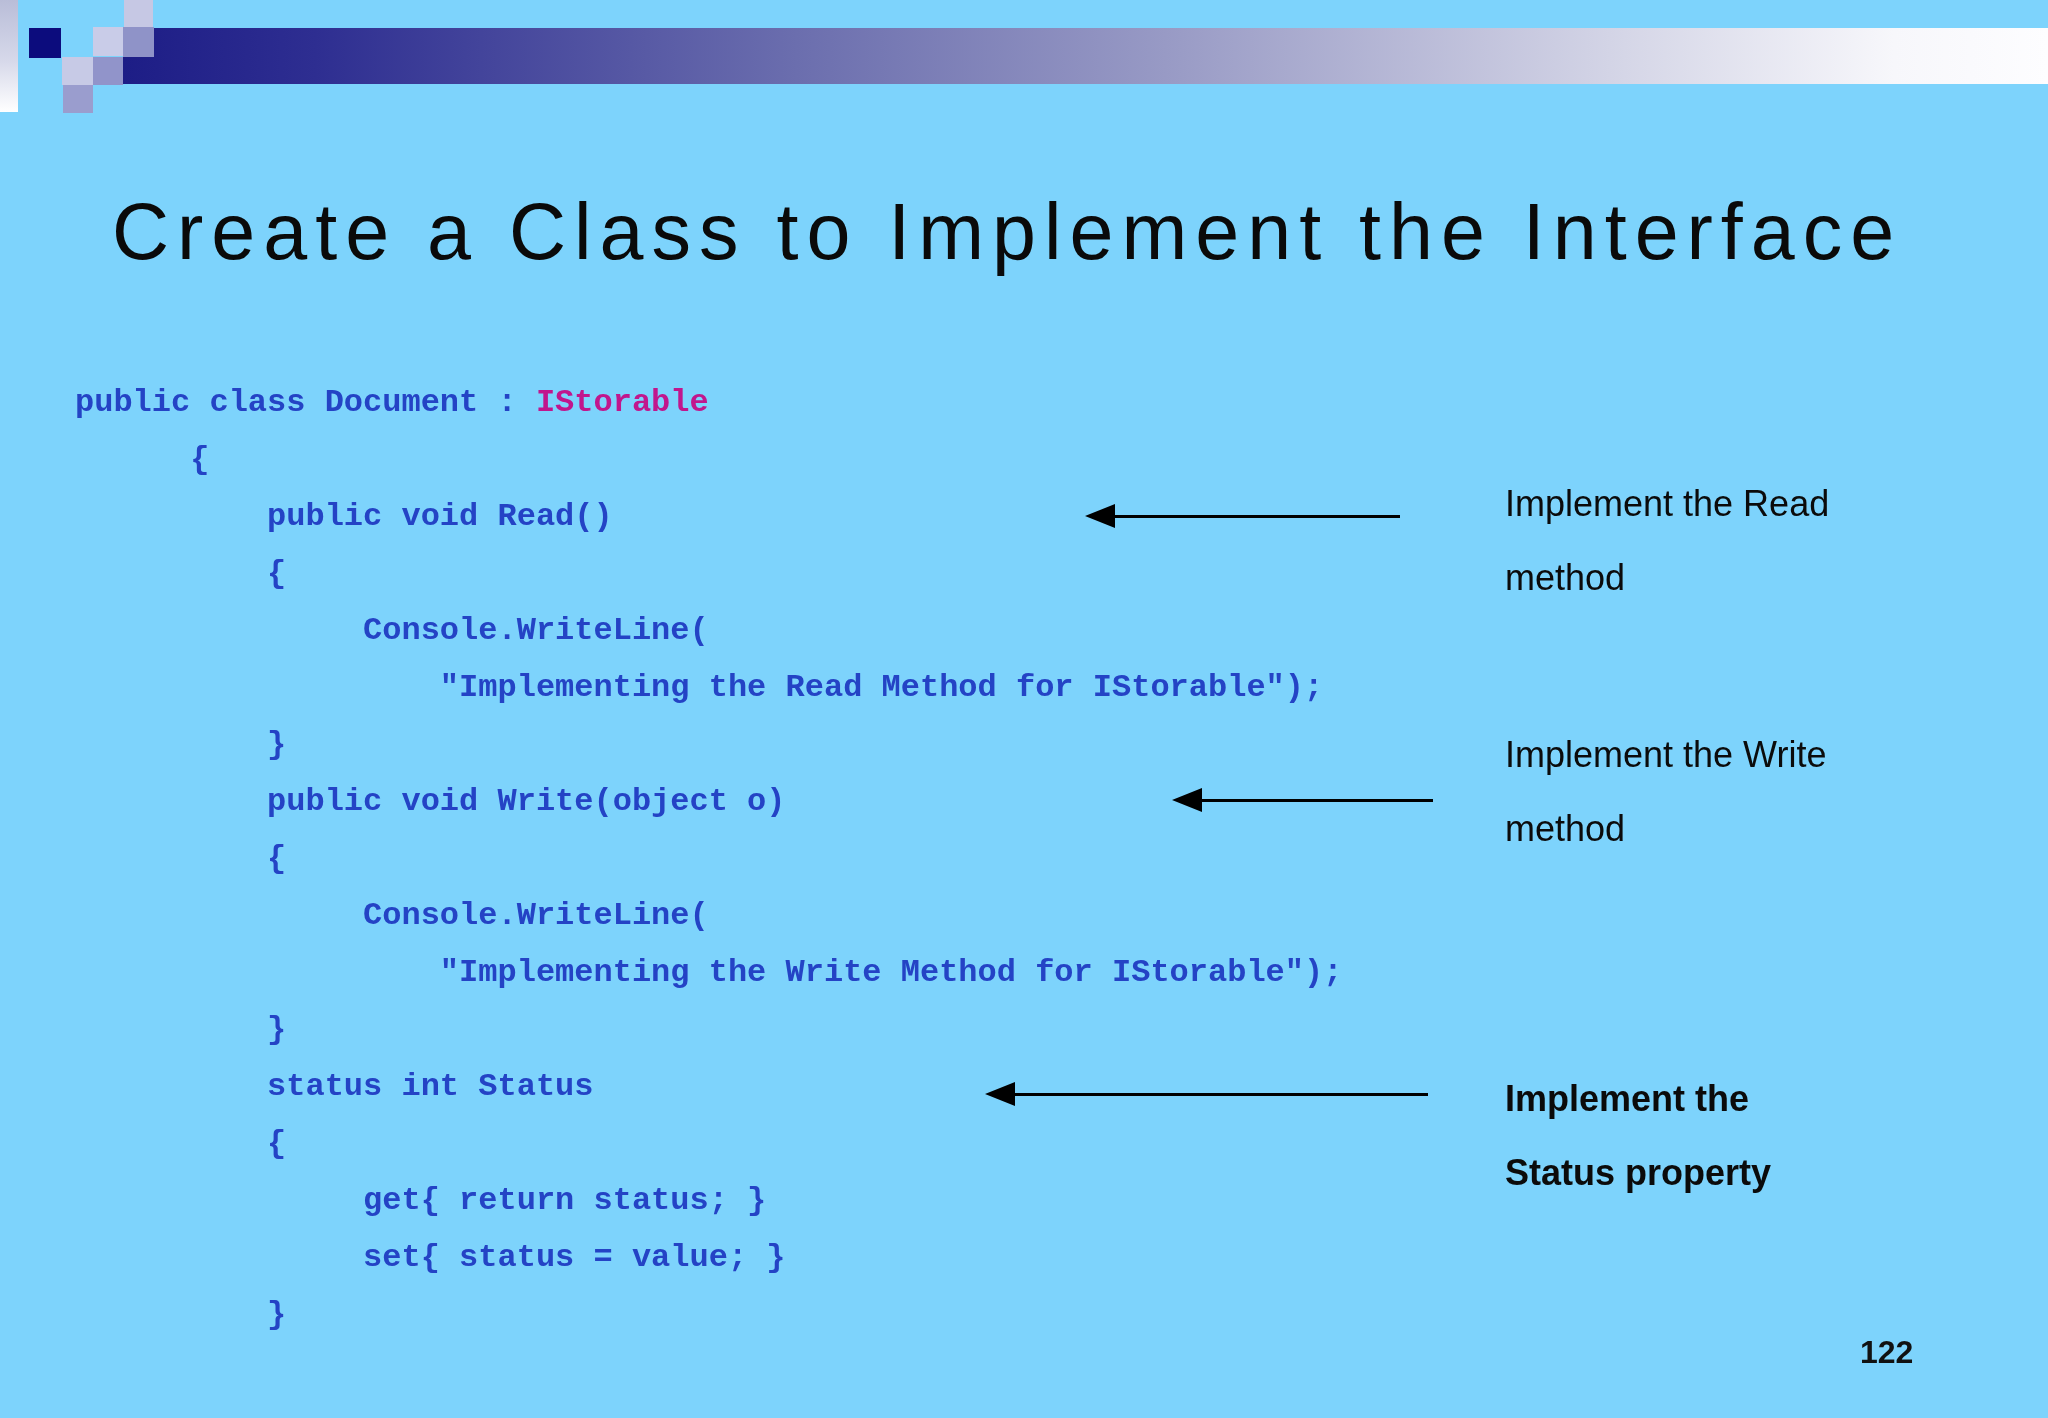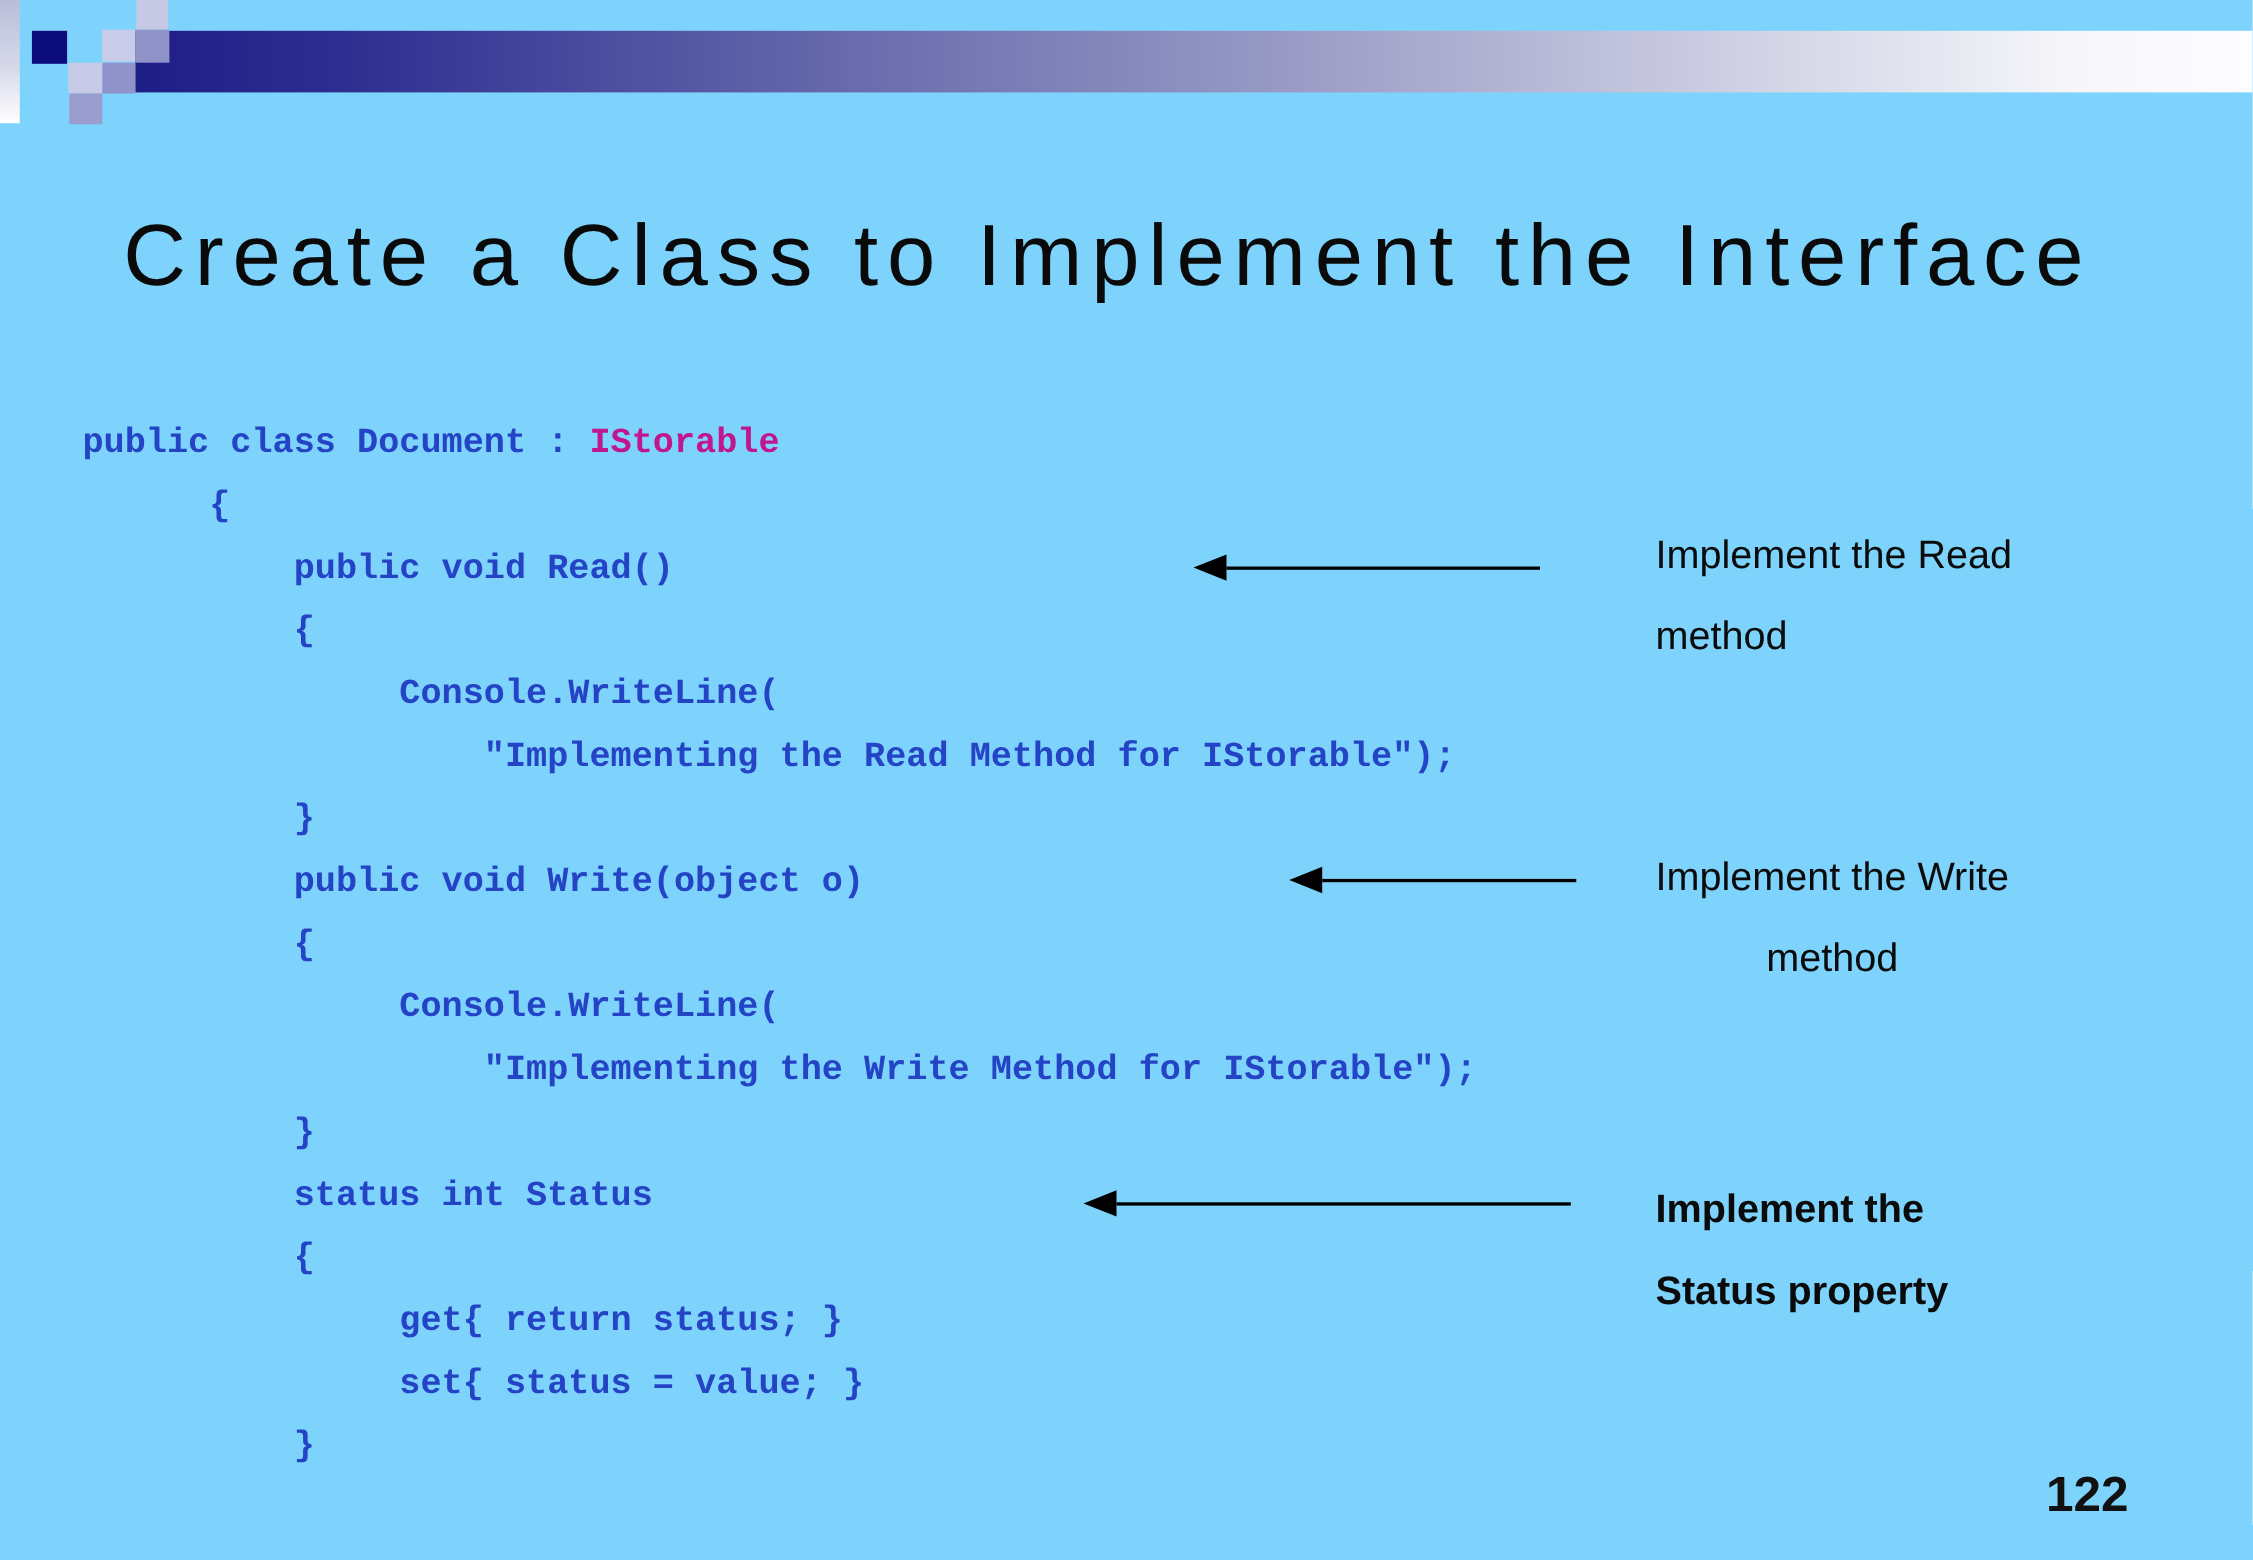--- a/index.html
+++ b/index.html
@@ -38,26 +38,26 @@
                border-bottom:12px solid transparent;border-right:30px solid #000;}
   .arrow .shaft{flex:1;height:3px;background:#000;}
   #arrow-read  {left:1085px;top:504px;width:315px;}
   #arrow-write {left:1172px;top:788px;width:261px;}
   #arrow-status{left:985px; top:1082px;width:443px;}
 
   
   .note{position:absolute;left:1505px;font-size:36px;line-height:74px;
         color:#0b0b0b;white-space:pre-line;}
   #note-read  {top:467px;}
-  #note-write {top:760px;text-align:center;}
+  #note-write {top:718px;}
   #note-status{top:1062px;font-weight:bold;}
 
   
   #page-num{position:absolute;left:1860px;top:1336px;
-            font-size:45px;font-weight:bold;line-height:1;color:#111;}
+            font-size:32px;font-weight:bold;line-height:1;color:#111;}
 </style>
 </head>
 <body>
 
 <div id="slide">
 
   <div>
     <div class="bar"></div>
     <div class="strip"></div>
     <div class="sq sq1"></div>

